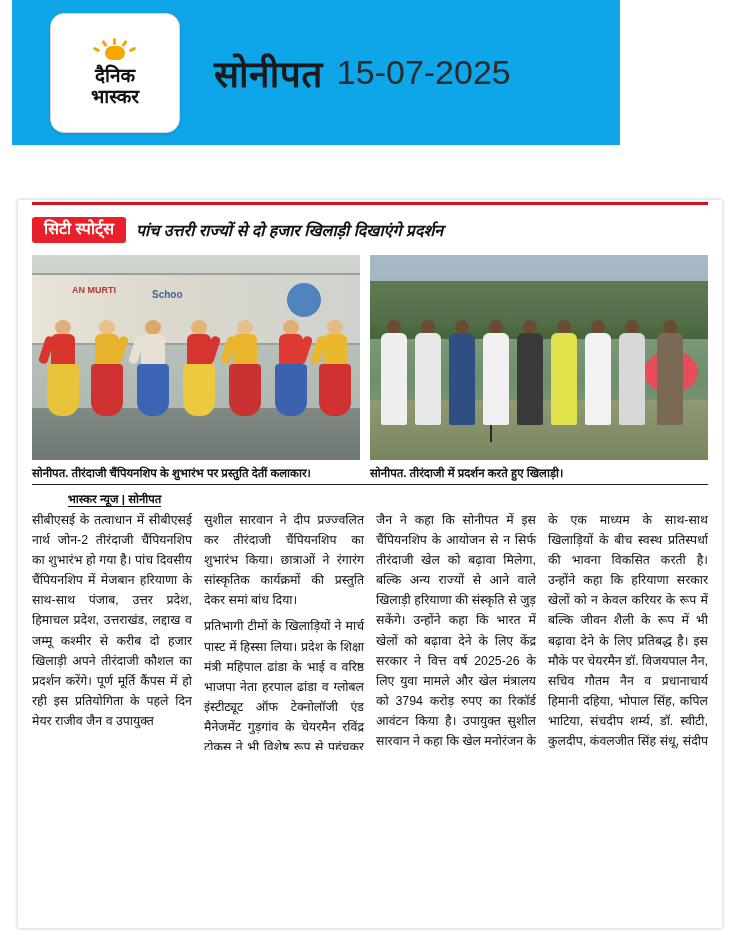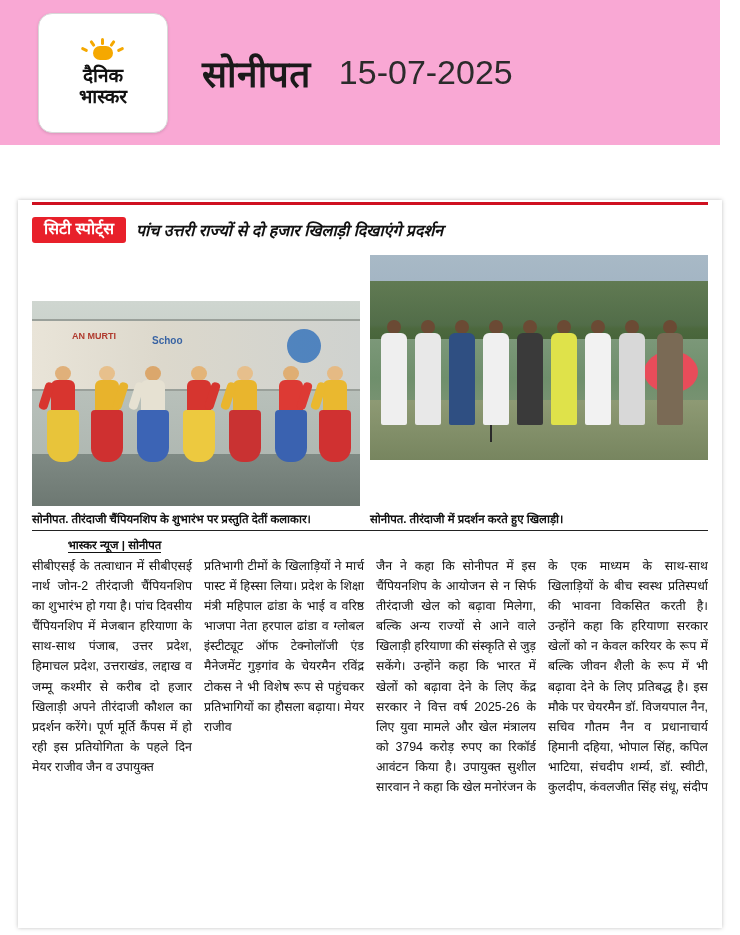--- a/index.html
+++ b/index.html
@@ -11,24 +11,24 @@
     width: 740px;
     height: 935px;
     position: relative;
     font-family: "Liberation Sans", sans-serif;
     overflow: hidden;
   }
 
   
   .top-header {
     position: absolute;
-    left: 0; top: 0;
-    width: 720px;
+    left: 12px; top: 0;
+    width: 608px;
     height: 145px;
-    background: #f9a8d4;
+    background: #0ea5e9;
     display: flex;
     align-items: center;
   }
   .logo-box {
     margin-left: 38px;
     width: 128px;
     height: 118px;
     border: 1px solid #d8d8d8;
     border-radius: 14px;
     background: #ffffff;
@@ -70,21 +70,21 @@
   .logo-text .l2 { font-size: 19px; }
 
   .header-city {
     margin-left: 34px;
     font-size: 37px;
     font-weight: bold;
     color: #1a1a1a;
     letter-spacing: 0.5px;
   }
   .header-date {
-    margin-left: 28px;
+    margin-left: 14px;
     font-size: 34px;
     color: #2b2b2b;
     font-weight: normal;
   }
 
   
   .clip {
     position: absolute;
     left: 18px;
     top: 200px;
@@ -154,21 +154,21 @@
   
   .photo-row {
     margin: 12px 14px 0 14px;
     display: flex;
     gap: 10px;
   }
   .photo {
     position: relative;
     overflow: hidden;
   }
-  .photo.left { width: 330px; height: 205px; margin-top: 46px; }
+  .photo.left { width: 330px; height: 205px; }
   .photo.right { width: 340px; height: 205px; }
 
   
   .p-left-bg {
     position: absolute; inset: 0;
     background: linear-gradient(#cfd6d0 0%, #c2cbc4 38%, #b9c1bb 39%, #a9b2ac 100%);
   }
   .stage-banner {
     position: absolute; left: 0; top: 18px; width: 100%; height: 68px;
     background: linear-gradient(90deg,#e9e4d8 0%, #dcd8cc 40%, #cfd2cf 100%);
@@ -420,20 +420,21 @@
 
   <div class="byline">
     <span class="bn">भास्कर न्यूज | सोनीपत</span>
   </div>
 
   <div class="body-cols">
     <div class="col">
       <p>सीबीएसई के तत्वाधान में सीबीएसई नार्थ जोन-2 तीरंदाजी चैंपियनशिप का शुभारंभ हो गया है। पांच दिवसीय चैंपियनशिप में मेजबान हरियाणा के साथ-साथ पंजाब, उत्तर प्रदेश, हिमाचल प्रदेश, उत्तराखंड, लद्दाख व जम्मू कश्मीर से करीब दो हजार खिलाड़ी अपने तीरंदाजी कौशल का प्रदर्शन करेंगे। पूर्ण मूर्ति कैंपस में हो रही इस प्रतियोगिता के पहले दिन मेयर राजीव जैन व उपायुक्त</p>
     </div>
     <div class="col">
+      <p>सुशील सारवान ने दीप प्रज्ज्वलित कर तीरंदाजी चैंपियनशिप का शुभारंभ किया। छात्राओं ने रंगारंग सांस्कृतिक कार्यक्रमों की प्रस्तुति देकर समां बांध दिया।</p>
       <p>प्रतिभागी टीमों के खिलाड़ियों ने मार्च पास्ट में हिस्सा लिया। प्रदेश के शिक्षा मंत्री महिपाल ढांडा के भाई व वरिष्ठ भाजपा नेता हरपाल ढांडा व ग्लोबल इंस्टीट्यूट ऑफ टेक्नोलॉजी एंड मैनेजमेंट गुड़गांव के चेयरमैन रविंद्र टोकस ने भी विशेष रूप से पहुंचकर प्रतिभागियों का हौसला बढ़ाया। मेयर राजीव</p>
     </div>
     <div class="col">
       <p>जैन ने कहा कि सोनीपत में इस चैंपियनशिप के आयोजन से न सिर्फ तीरंदाजी खेल को बढ़ावा मिलेगा, बल्कि अन्य राज्यों से आने वाले खिलाड़ी हरियाणा की संस्कृति से जुड़ सकेंगे। उन्होंने कहा कि भारत में खेलों को बढ़ावा देने के लिए केंद्र सरकार ने वित्त वर्ष 2025-26 के लिए युवा मामले और खेल मंत्रालय को 3794 करोड़ रुपए का रिकॉर्ड आवंटन किया है। उपायुक्त सुशील सारवान ने कहा कि खेल मनोरंजन के साधन और शारीरिक दक्षता पाने</p>
     </div>
     <div class="col">
       <p>के एक माध्यम के साथ-साथ खिलाड़ियों के बीच स्वस्थ प्रतिस्पर्धा की भावना विकसित करती है। उन्होंने कहा कि हरियाणा सरकार खेलों को न केवल करियर के रूप में बल्कि जीवन शैली के रूप में भी बढ़ावा देने के लिए प्रतिबद्ध है। इस मौके पर चेयरमैन डॉ. विजयपाल नैन, सचिव गौतम नैन व प्रधानाचार्य हिमानी दहिया, भोपाल सिंह, कपिल भाटिया, संचदीप शर्म्य, डॉ. स्वीटी, कुलदीप, कंवलजीत सिंह संधू, संदीप कुमार आदि मौजूद रहे।</p>
     </div>
   </div>
 

